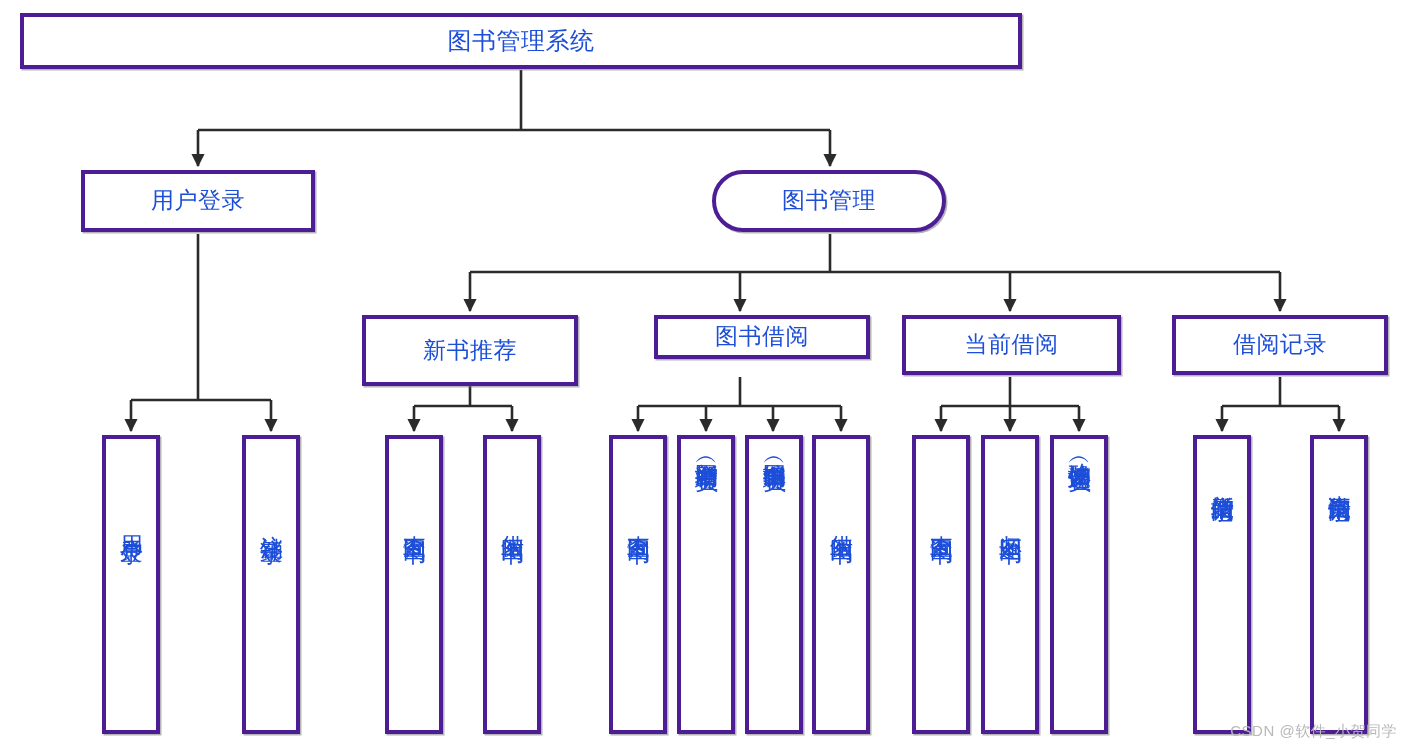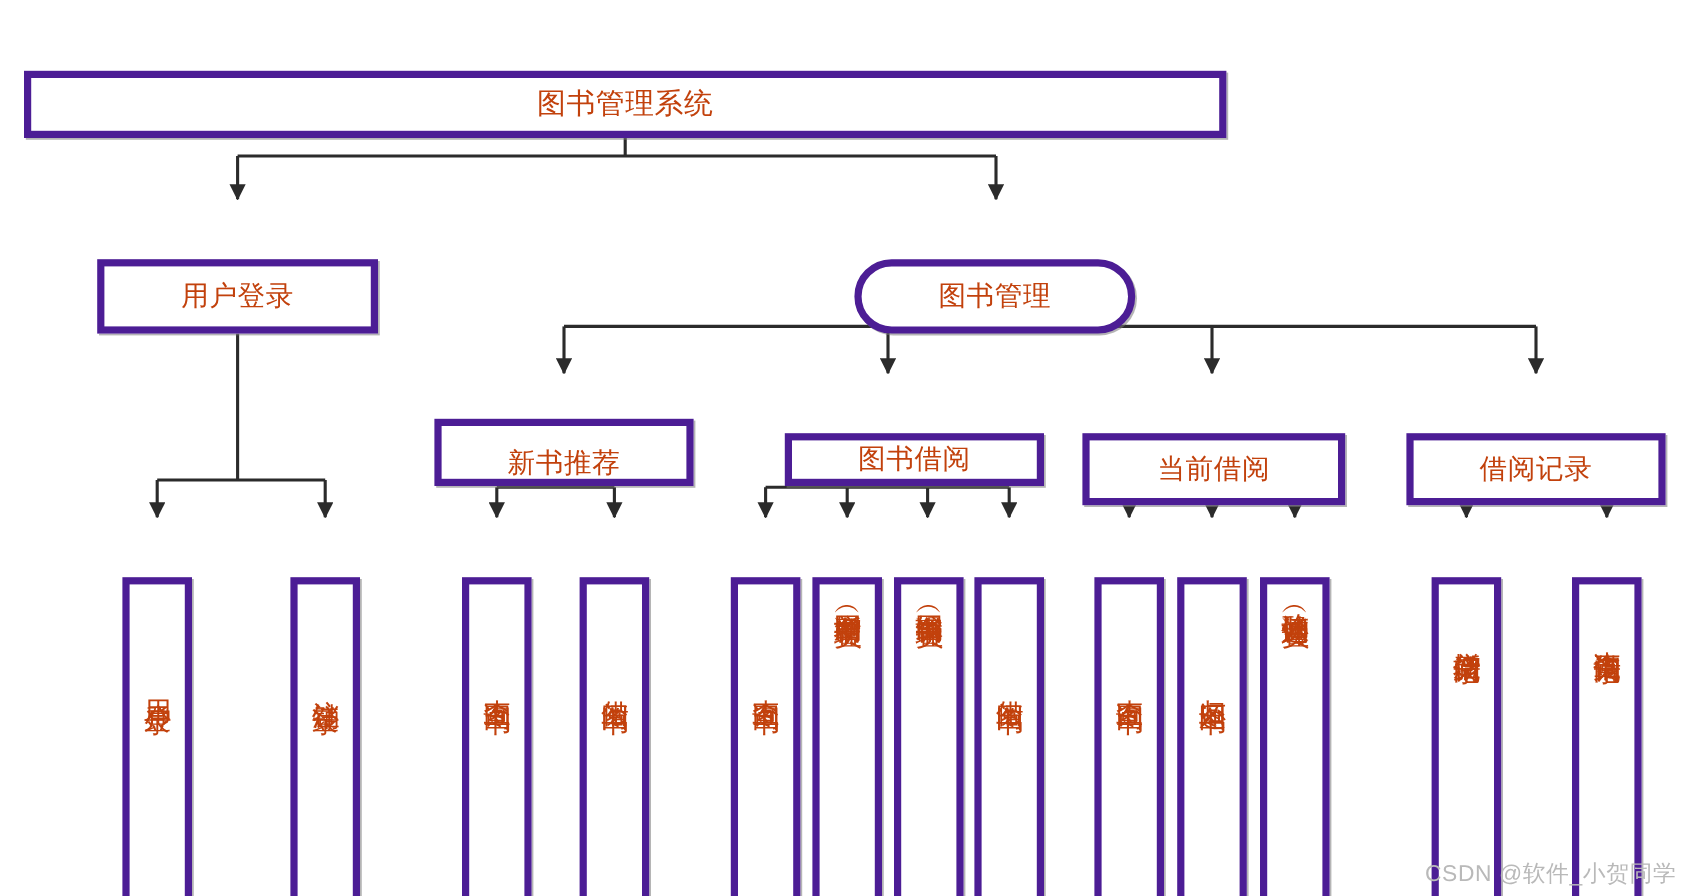--- a/index.html
+++ b/index.html
@@ -23,28 +23,27 @@
     left: 0;
     top: 0;
     width: 1405px;
     height: 747px;
     pointer-events: none;
   }
   .node {
     position: absolute;
     box-sizing: border-box;
     background: #ffffff;
-    border: 6px solid #4c1d95;
+    border: 4px solid #4c1d95;
     box-shadow: 1.5px 1.5px 0 0 rgba(120,120,120,0.55);
     display: flex;
     align-items: center;
     justify-content: center;
-    color: #c2410c;
+    color: #1d4ed8;
     z-index: 2;
-    margin-top: 46px;
   }
   .node .lbl {
     display: block;
     text-align: center;
     line-height: 1.18;
     white-space: nowrap;
   }
   
   .node.h .lbl {
     writing-mode: horizontal-tb;
@@ -66,21 +65,21 @@
     line-height: 1.04;
     letter-spacing: 2.5px;
   }
   .node.v.tall .lbl {
     letter-spacing: 1px;
   }
   #watermark {
     position: absolute;
     right: 8px;
     bottom: 6px;
-    font-size: 19px;
+    font-size: 15px;
     color: #b9b9b9;
     letter-spacing: 0.5px;
     z-index: 3;
     white-space: nowrap;
   }
 </style>
 </head>
 <body>
 
 <div id="canvas">
@@ -139,21 +138,21 @@
     <span class="lbl">图书管理系统</span>
   </div>
 
   <div class="node h" style="left:81px; top:170px; width:234px; height:62px;">
     <span class="lbl">用户登录</span>
   </div>
   <div class="node h" style="left:712px; top:170px; width:234px; height:62px;border-radius:31px;">
     <span class="lbl">图书管理</span>
   </div>
 
-  <div class="node h" style="left:362px; top:303px; width:216px; height:56px;align-items:flex-end;">
+  <div class="node h" style="left:362px; top:315px; width:216px; height:71px;">
     <span class="lbl">新书推荐</span>
   </div>
   <div class="node h" style="left:654px; top:315px; width:216px; height:44px;">
     <span class="lbl">图书借阅</span>
   </div>
   <div class="node h" style="left:902px; top:315px; width:219px; height:60px;">
     <span class="lbl">当前借阅</span>
   </div>
   <div class="node h" style="left:1172px; top:315px; width:216px; height:60px;justify-content:center;">
     <span class="lbl">借阅记录</span>

